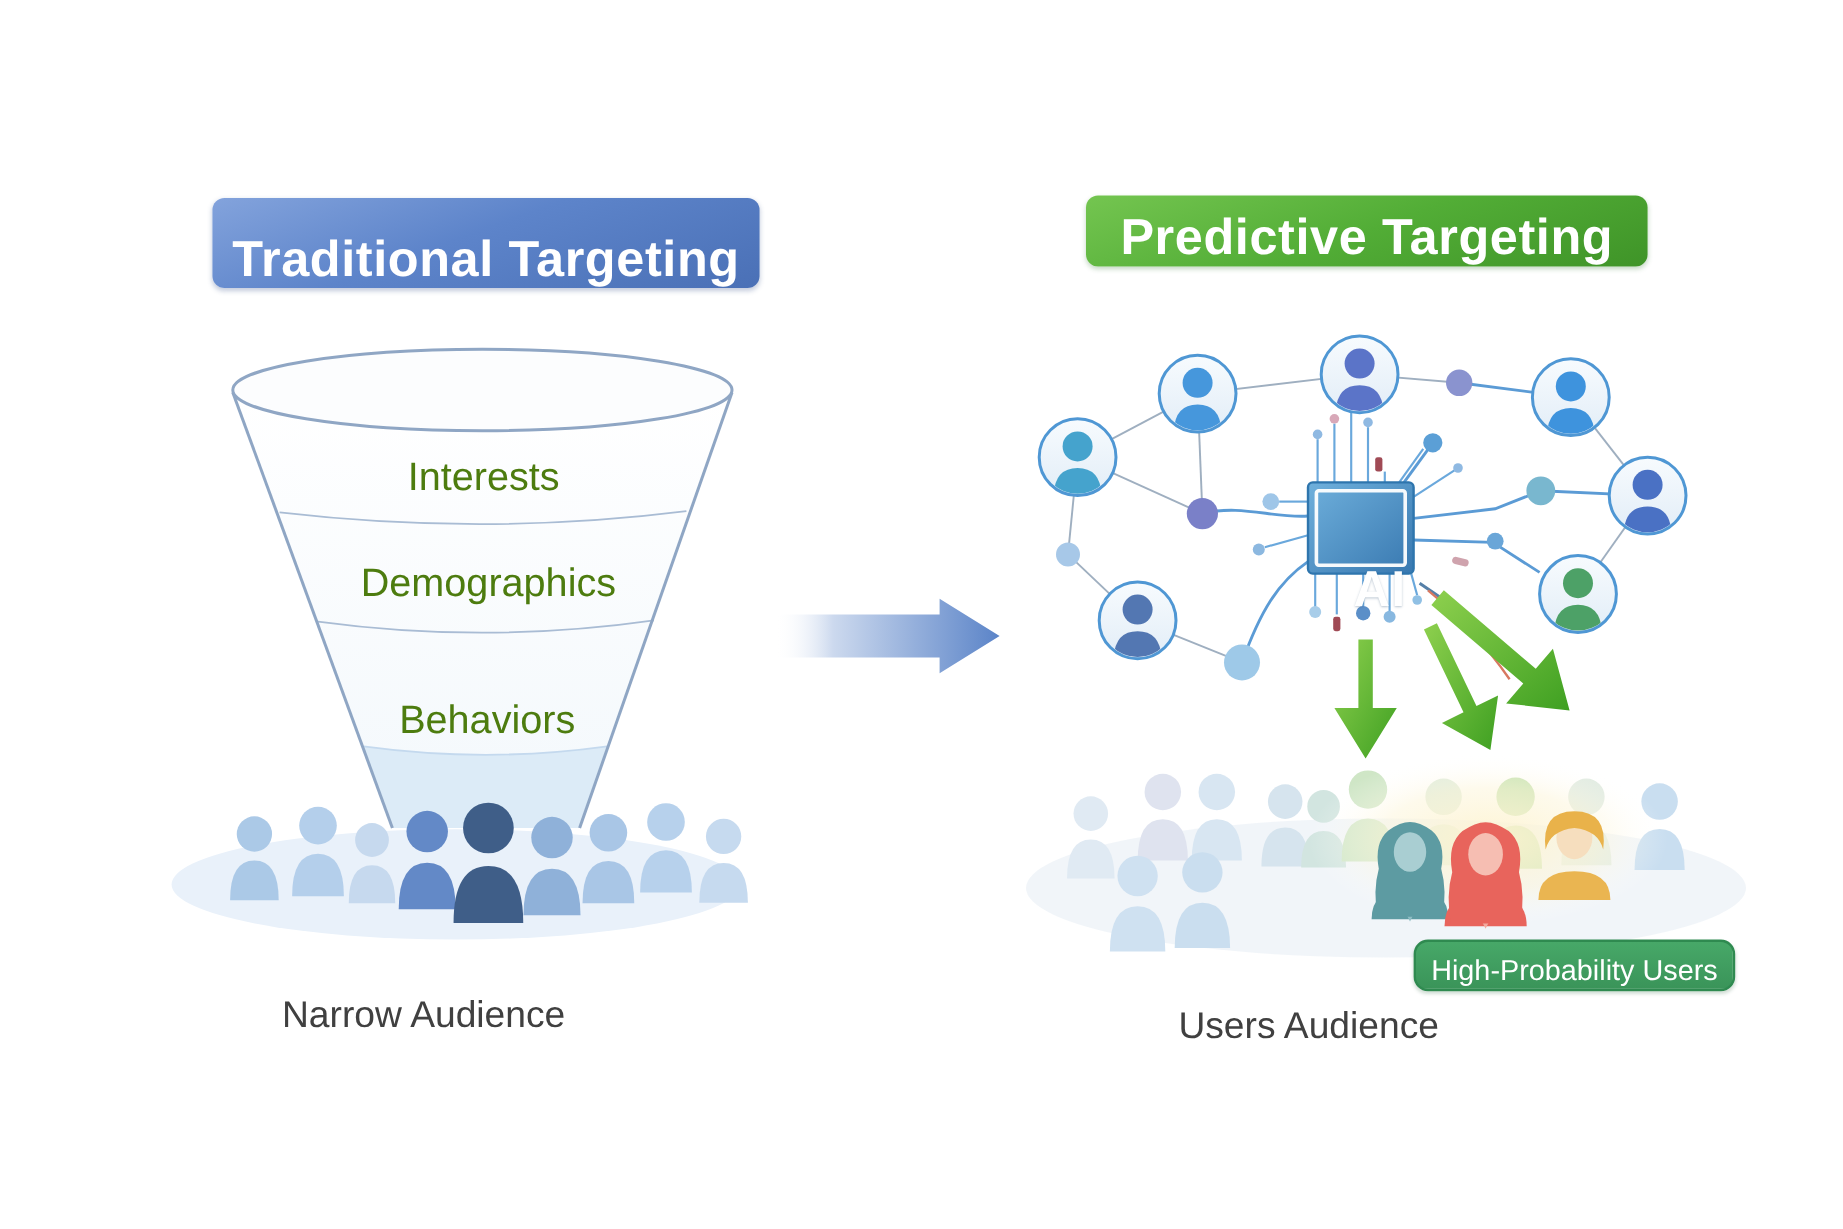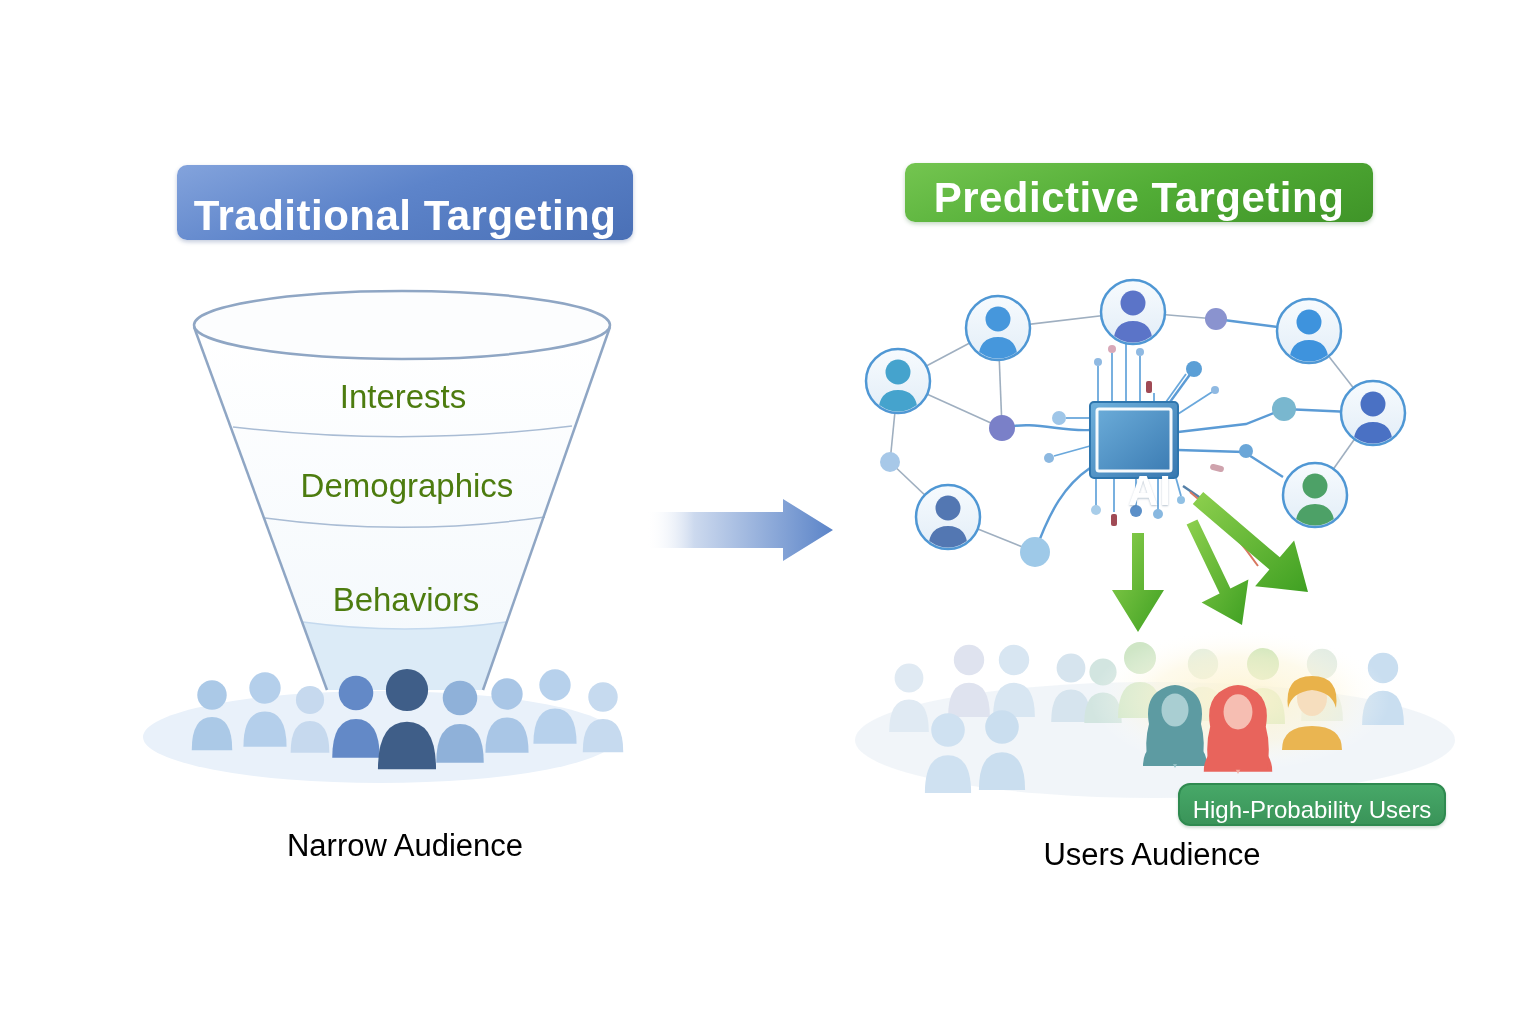--- a/index.html
+++ b/index.html
@@ -21,22 +21,22 @@
   .banner-green{
     left:905px;top:163px;width:468px;height:59px;
     background:linear-gradient(160deg,#74c550 0%,#52ad36 50%,#3f9428 100%);
     box-shadow:0 2px 4px rgba(40,110,40,.28);
   }
   .funnel-label{
     position:absolute;width:340px;text-align:center;font-size:33px;
     color:#4d7c0f;line-height:40px;height:40px;
   }
   .caption{
-    position:absolute;width:340px;text-align:center;font-size:31px;
-    color:#000000;line-height:40px;height:40px;
+    position:absolute;width:340px;font-size:31px;
+    color:#404040;line-height:40px;height:40px;
   }
   .badge{
     position:absolute;left:1178px;top:783px;width:268px;height:43px;
     background:linear-gradient(180deg,#47a868,#3a9459);
     border:2px solid #2f8a50;border-radius:12px;box-sizing:border-box;
     display:flex;align-items:flex-end;justify-content:center;
     color:#ffffff;font-size:24px;box-shadow:0 2px 3px rgba(30,90,50,.2);
   }
   .ai-label{
     position:absolute;left:1106px;top:402px;width:88px;height:89px;

